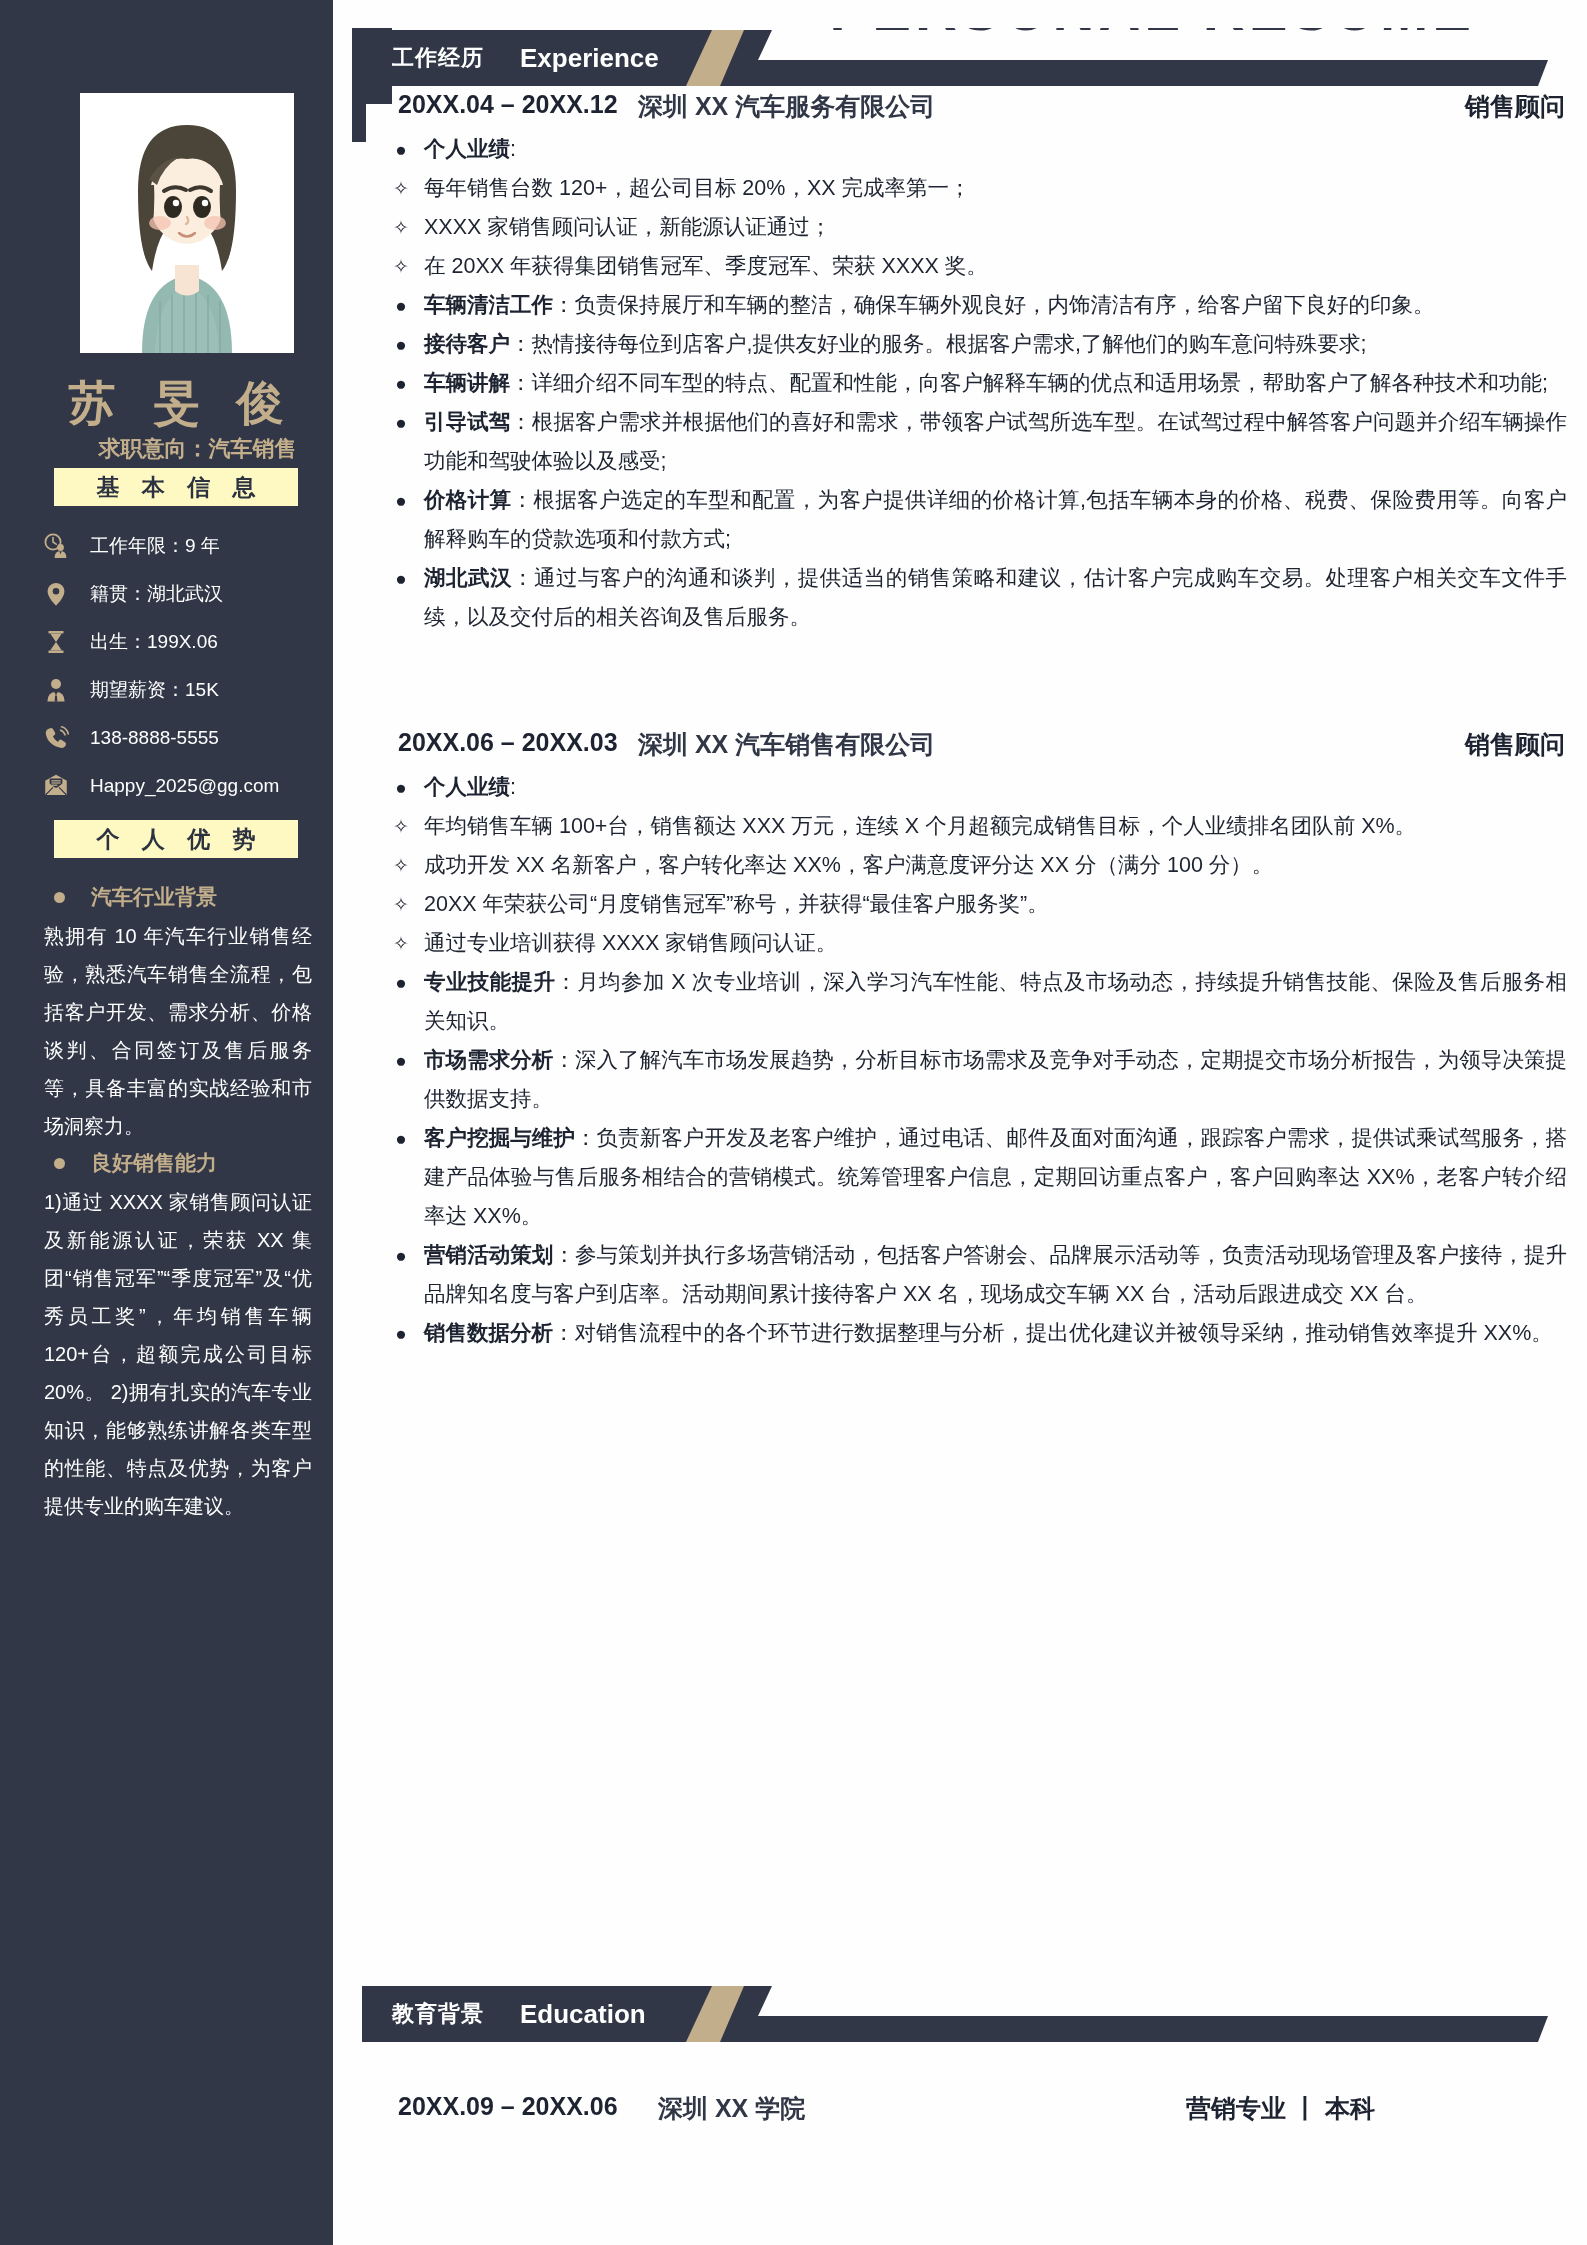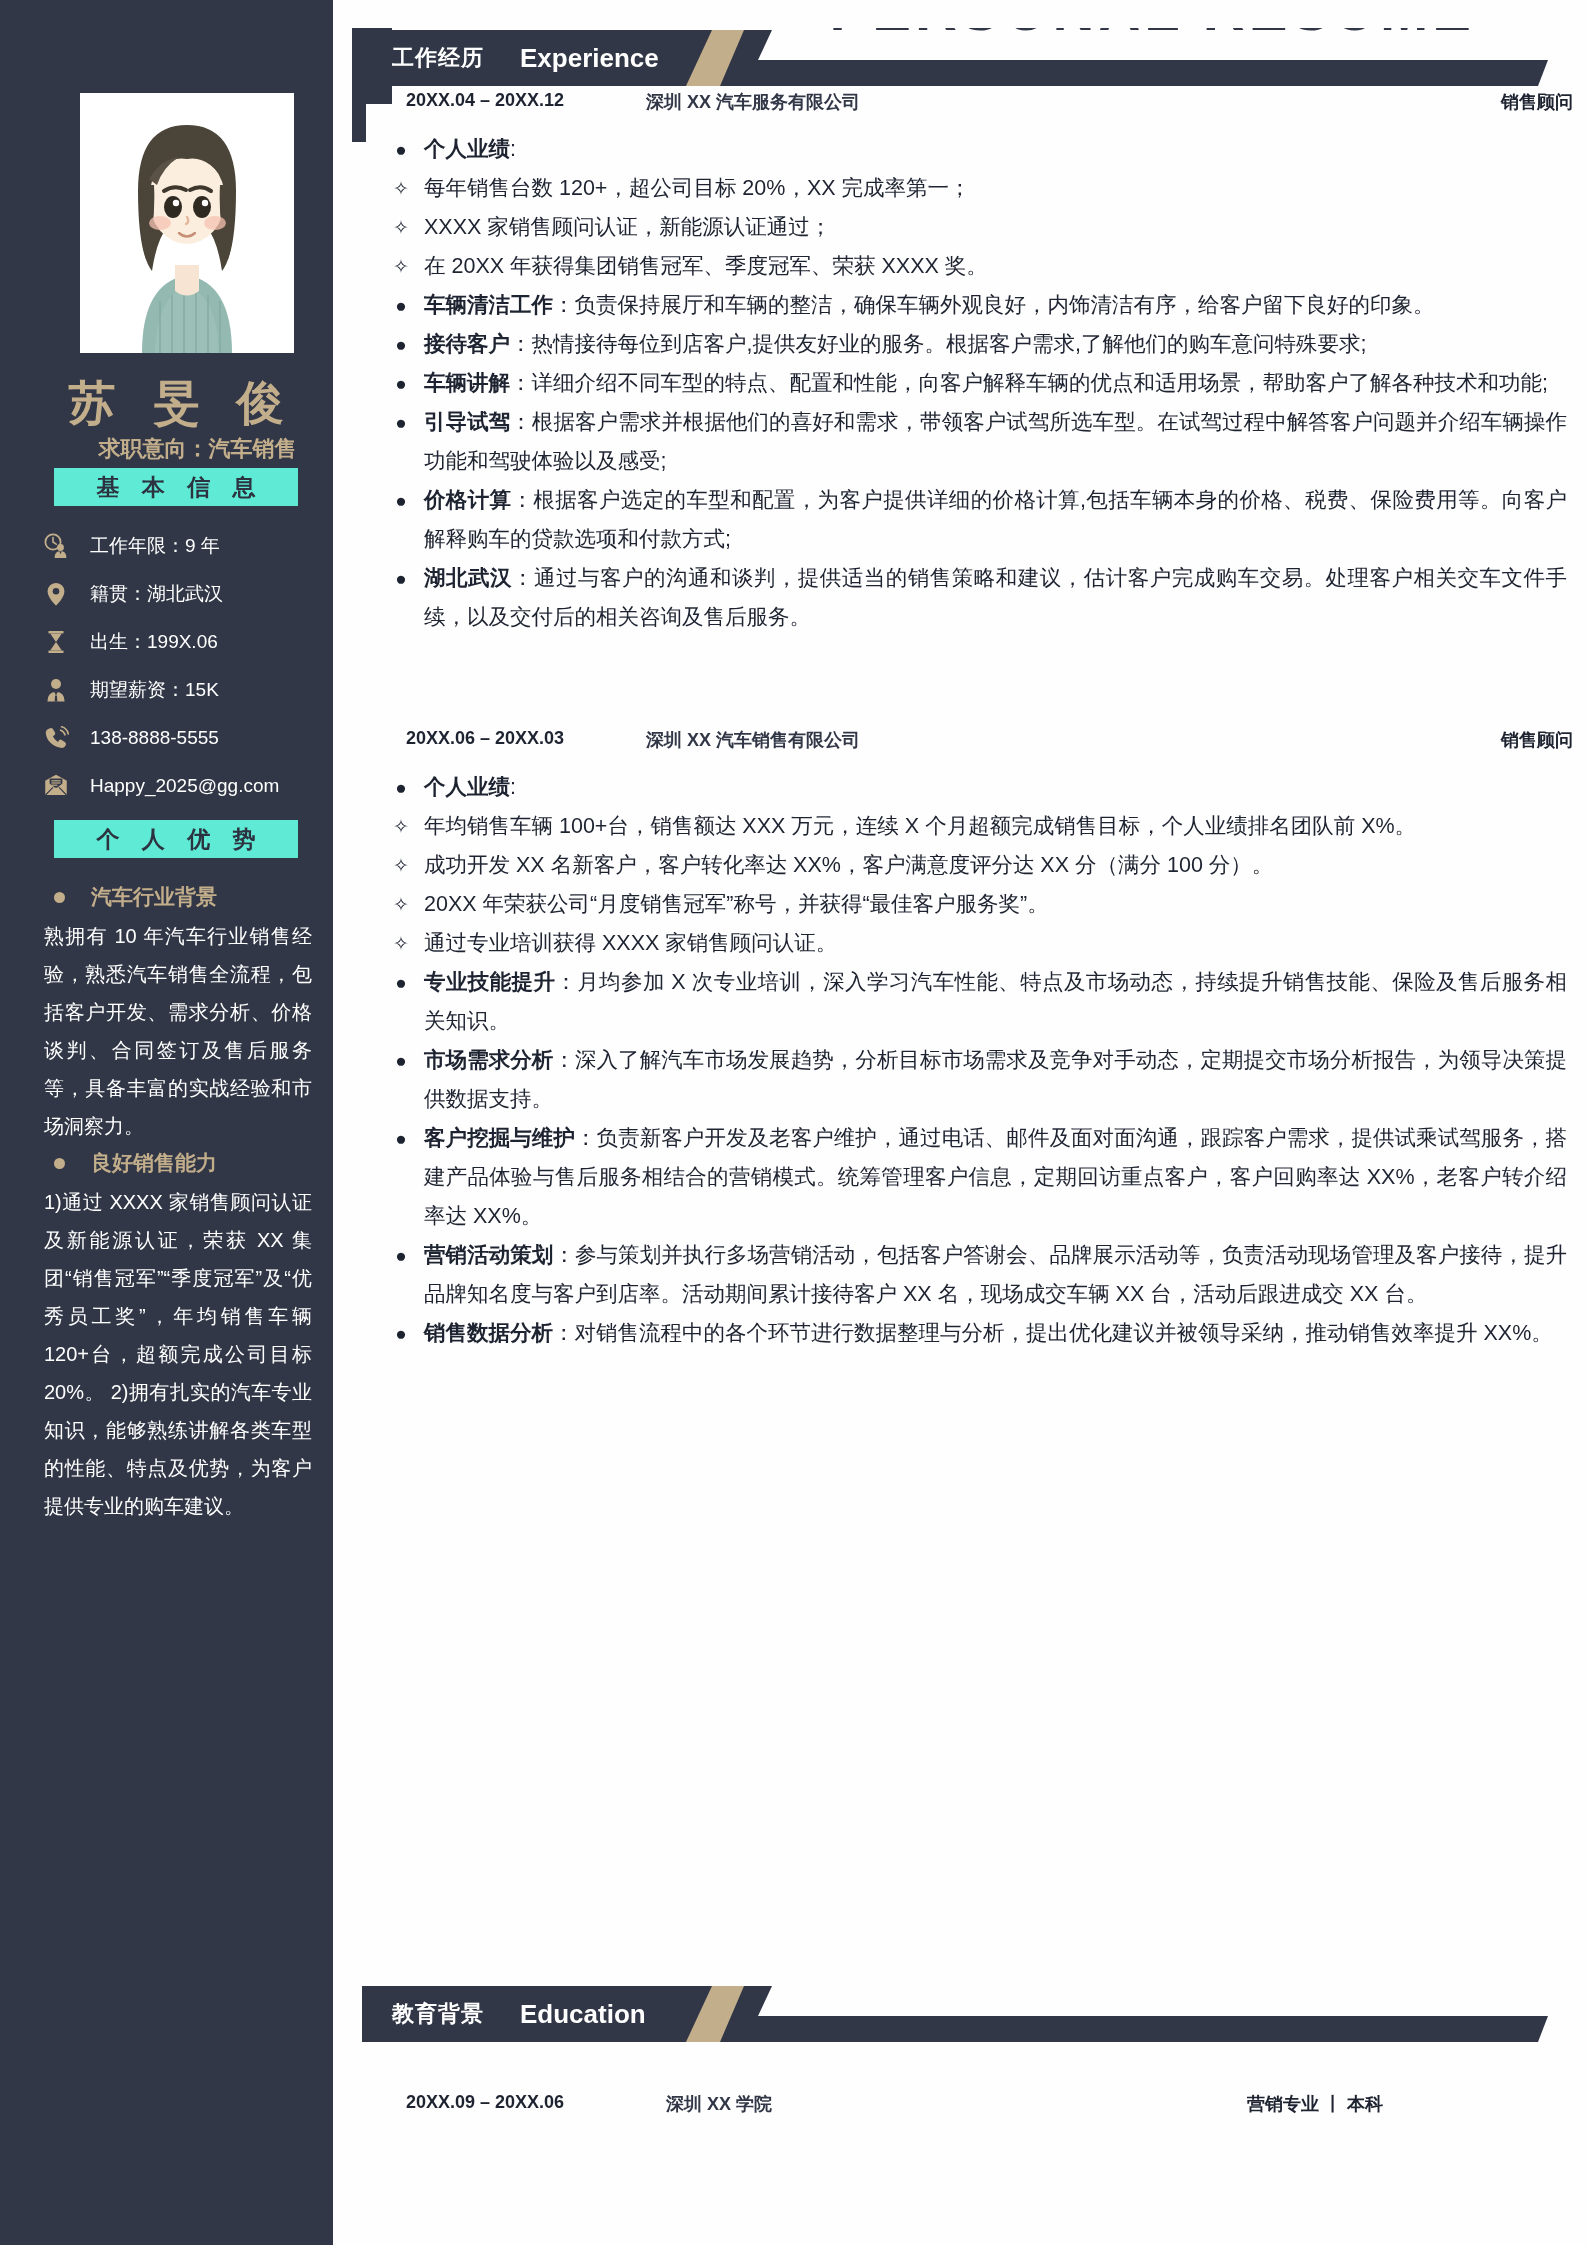--- a/index.html
+++ b/index.html
@@ -54,21 +54,21 @@
     color: #c3ae8c;
     font-size: 22px;
     font-weight: bold;
     padding-left: 43px;
   }
   .sect-band {
     position: absolute;
     left: 54px;
     width: 244px;
     height: 38px;
-    background: #5eead4;
+    background: #fef9c3;
     color: #2c3240;
     font-size: 23px;
     font-weight: bold;
     letter-spacing: 8px;
     text-indent: 8px;
     text-align: center;
     line-height: 38px;
   }
   #band-basic { top: 468px; }
   #band-adv   { top: 820px; }
@@ -194,24 +194,24 @@
     left: 168px; top: 0;
     height: 56px; line-height: 56px;
     color: #ffffff;
     font-size: 26px;
     font-weight: bold;
   }
 
   
   .job-hdr {
     position: absolute;
-    left: 16px; width: 1205px;
+    left: 8px; width: 1205px;
     height: 32px;
     color: #1d2330;
-    font-size: 18px;
+    font-size: 25px;
     font-weight: bold;
   }
   .jh-date { position: absolute; left: 38px; top: 0; }
   .jh-comp { position: absolute; left: 278px; top: 0; color: #313746; }
   .jh-role { position: absolute; right: 0px; top: 0; }
   #job1-hdr { top: 90px; }
   #job2-hdr { top: 728px; }
   #edu1-hdr { top: 2092px; }
   #edu1-hdr .jh-comp { left: 298px; }
   #edu1-hdr .jh-role { right: 190px; }

